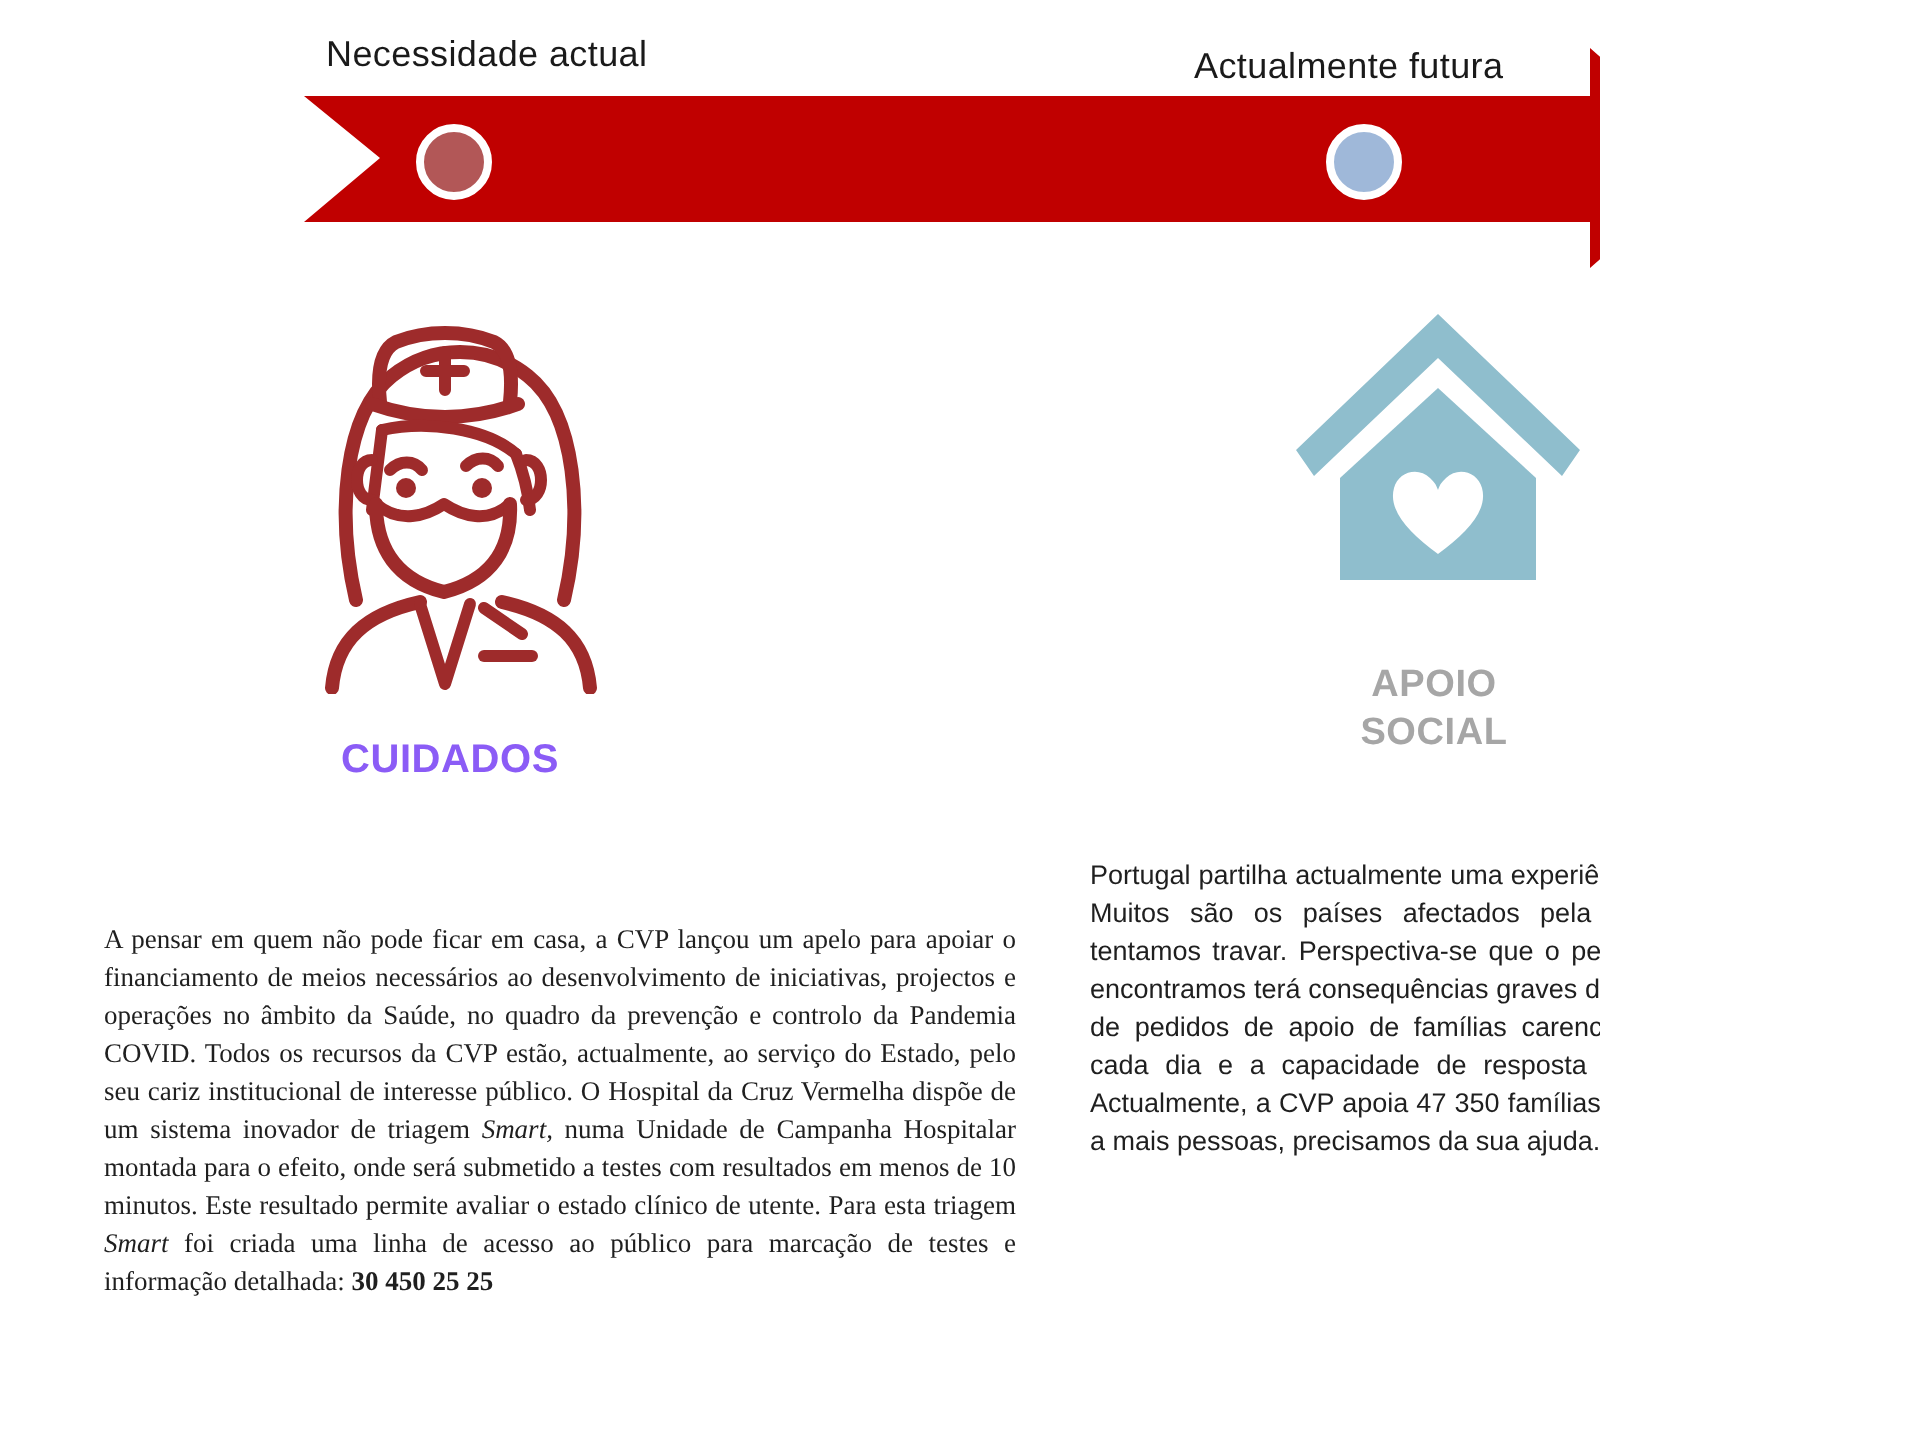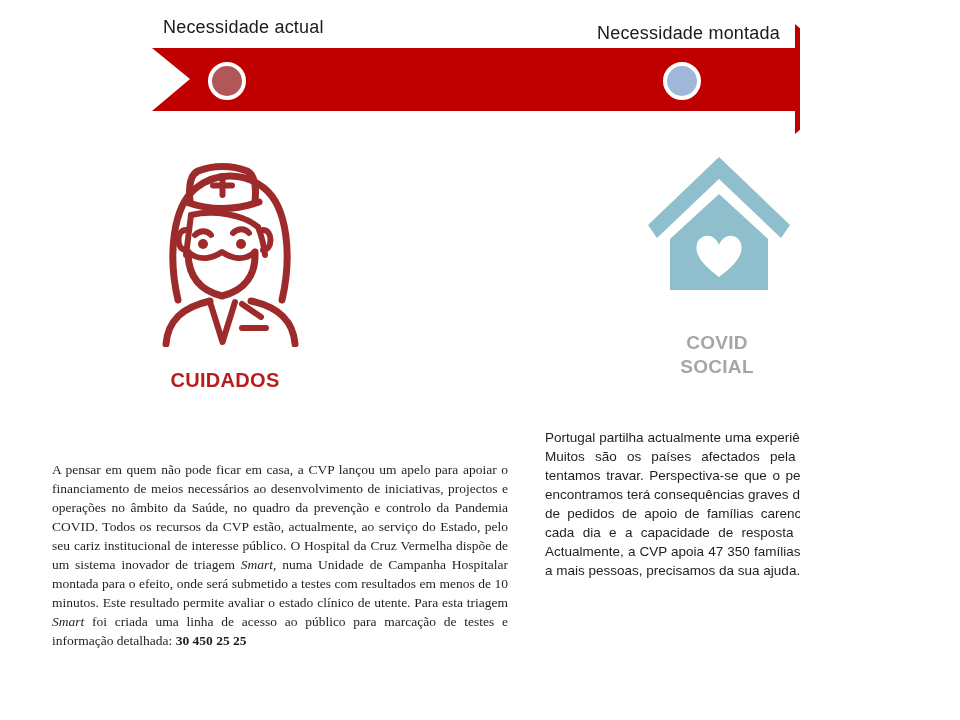--- a/index.html
+++ b/index.html
@@ -27,38 +27,38 @@
   #house-icon { left:648px; top:155px; }
   .nurse-stroke { stroke:var(--nurse_icon,#9E2B2B); fill:none; stroke-width:7;
                   stroke-linecap:round; stroke-linejoin:round; }
   .nurse-stroke.thin { stroke-width:6; }
   .nurse-fill { fill:var(--nurse_icon,#9E2B2B); }
   .house-fill { fill:var(--house_icon,#8FBECD); }
   .heart-cut  { fill:#ffffff; }
 
   .section-title { position:absolute; text-align:center; font-weight:bold; }
   #health-title { left:125px; top:368px; width:200px; font-size:20px;
-                  line-height:25px; color:#b91c1c; letter-spacing:.3px; }
+                  line-height:25px; color:#8b5cf6; letter-spacing:.3px; }
   #social-title { left:647px; top:331px; width:140px; font-size:19px;
                   line-height:24px; color:var(--social_title,#A6A6A6); letter-spacing:.3px; }
 
   .body-text { position:absolute; font-size:13.5px; line-height:19px;
                text-align:justify; color:var(--body_text,#1F1F1F); margin:16px; }
   #health-paragraph { left:36px;  top:444px; width:456px;font-family:Liberation Serif, serif; }
   #social-paragraph { left:529px; top:412px; width:408px; }
   .body-text em { font-style:italic; }
   .body-text strong { font-weight:bold; }
 </style>
 </head>
 <body>
 
 <div class="slide">
 
   <div class="top-label" id="label-actual">Necessidade actual</div>
-  <div class="top-label" id="label-futura">Necessidade montada</div>
+  <div class="top-label" id="label-futura">Actualmente futura</div>
 
   <svg class="arrow-svg" width="712" height="118" viewBox="0 0 712 118">
     <polygon class="arrow-shape" points="2,28 645,28 645,4 708,59 645,114 645,91 2,91 40,59"></polygon>
     <circle class="marker marker-left" cx="77" cy="61" r="17"></circle>
     <circle class="marker marker-right" cx="532" cy="61" r="17"></circle>
   </svg>
 
   <svg class="icon-svg" id="nurse-icon" width="145" height="195" viewBox="0 0 145 195">
 
     <path class="nurse-stroke" d="M20 148 C10 105 14 55 38 36 C48 28 60 24 72 24 C84 24 96 28 106 36 C130 55 134 105 124 148"></path>
@@ -95,21 +95,21 @@
   <svg class="icon-svg" id="house-icon" width="142" height="140" viewBox="0 0 142 140">
     <path class="house-fill" d="M71 2 L142 70 L133 83 L71 24 L9 83 L0 70 Z"></path>
     <path class="house-fill" d="M22 84 L71 39 L120 84 V135 H22 Z"></path>
     <path class="heart-cut" d="M71 122 C56 111 46 100 49 89 C51 81 61 78 67 84 C69 86 70 87 71 90 C72 87 73 86 75 84 C81 78 91 81 93 89 C96 100 86 111 71 122 Z"></path>
   </svg>
 
   <div class="section-title" id="health-title">
     <div>CUIDADOS</div>
   </div>
   <div class="section-title" id="social-title">
-    <div>COVID</div>
+    <div>APOIO</div>
     <div>SOCIAL</div>
   </div>
 
   <p class="body-text" id="health-paragraph"><span>A pensar em quem não pode ficar em casa, a CVP lançou um apelo para apoiar o financiamento de meios necessários ao desenvolvimento de iniciativas, projectos e operações no âmbito da Saúde, no quadro da prevenção e controlo da Pandemia COVID. Todos os recursos da CVP estão, actualmente, ao serviço do Estado, pelo seu cariz institucional de interesse público. O Hospital da Cruz Vermelha dispõe de um sistema inovador de triagem </span><em>Smart,</em><span> numa Unidade de Campanha Hospitalar montada para o efeito, onde será submetido a testes com resultados em menos de 10 minutos. Este resultado permite avaliar o estado clínico de utente.  Para esta triagem </span><em>Smart</em><span> foi criada uma linha de acesso ao público para marcação de testes e informação detalhada: </span><strong>30 450 25 25</strong></p>
 
   <p class="body-text" id="social-paragraph">Portugal partilha actualmente uma experiência ímpar com o mundo. Muitos são os países afectados pela Pandemia que, juntos, tentamos travar.  Perspectiva-se que o período crítico em que nos encontramos terá consequências graves de cariz social. O aumento de pedidos de apoio de famílias carenciadas tem aumentado a cada dia e a capacidade de resposta depende de todos nós. Actualmente, a CVP apoia 47 350 famílias vulneráveis, para chegar a mais pessoas, precisamos da sua ajuda.</p>
 
 </div>
 
 </body></html>

